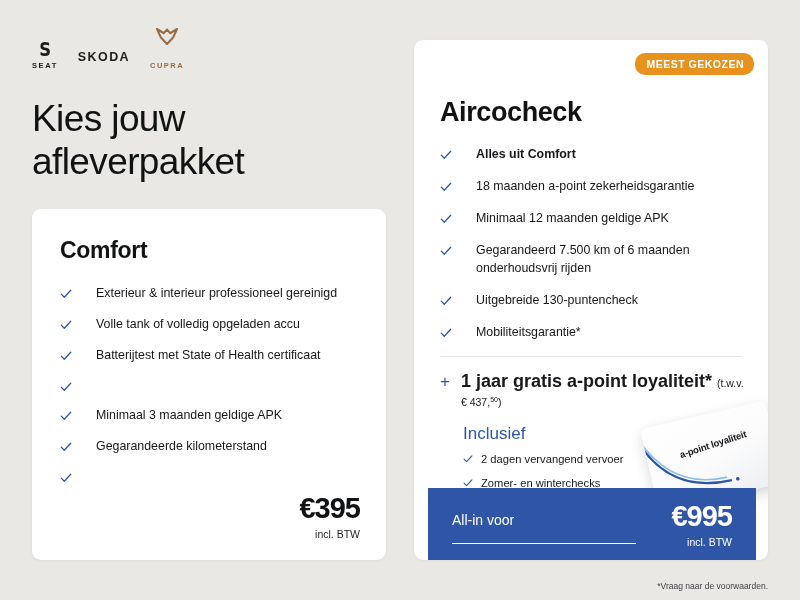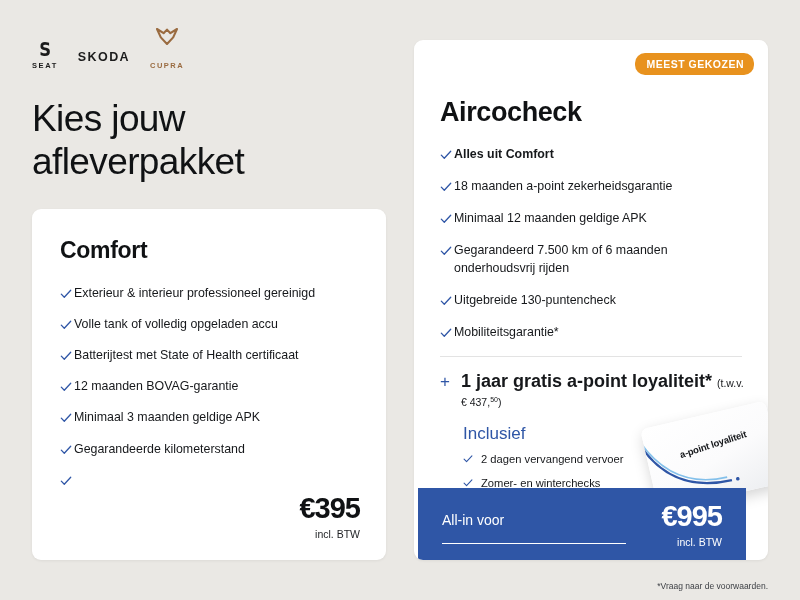--- a/index.html
+++ b/index.html
@@ -39,21 +39,21 @@
   #comfort-card {
     position:absolute; left:32px; top:209px; width:354px; height:351px;
     background:#fff; border-radius:9px;
     box-shadow:0 1px 3px rgba(0,0,0,.06);
     padding:28px 28px 2px 28px;
   }
   #comfort-title { font-size:23px; font-weight:700; letter-spacing:-.3px; color:#101214; }
 
   .feat-list { margin-top:21px; list-style:none; }
   .feat-list li {
-    display:flex; gap:2px; align-items:flex-start;
+    display:flex; gap:24px; align-items:flex-start;
     font-size:12.4px; line-height:1.42; margin-bottom:13.5px; color:#16181b;
   }
   .check { flex:0 0 auto; width:12px; height:12px; margin-top:3px; color:#2f56a6; }
   .check svg { width:12px; height:12px; display:block; }
 
   #comfort-price-wrap {
     position:absolute; right:26px; bottom:20px; text-align:right;
   }
   #comfort-price { font-size:29px; font-weight:700; letter-spacing:-1px; color:#101214; line-height:1; }
   .btw { font-size:10.5px; color:#1d1f22; margin-top:5px; }
@@ -106,21 +106,21 @@
   }
   #loyalty-card-graphic svg { position:absolute; inset:0; width:100%; height:100%; }
   #loyalty-card-text {
     position:absolute; left:33px; top:25px; width:72px;
     font-size:9.5px; font-weight:700; line-height:1.22; color:#15171a;
     transform:rotate(-5deg); letter-spacing:-.2px;
   }
 
   
   #allin-footer {
-    position:absolute; left:4px; bottom:0; width:328px; height:72px;
+    position:absolute; left:14px; bottom:0; width:328px; height:72px;
     background:#2f56a6; color:#fff; z-index:4;
   }
   #allin-label { position:absolute; left:24px; top:24px; font-size:14px; }
   #allin-price { position:absolute; right:24px; top:14px; font-size:29px; font-weight:700;
      letter-spacing:-1px; line-height:1; }
   #allin-btw { position:absolute; right:24px; top:48px; font-size:10.5px; }
   #allin-rule { position:absolute; left:24px; right:120px; top:55px; height:1px; background:#ffffff; }
 
   #footnote {
     position:absolute; right:32px; bottom:9px;
@@ -174,21 +174,20 @@
             </svg>
           </span>
           <span>Batterijtest met State of Health certificaat</span>
         </li>
         <li>
           <span class="check">
             <svg viewBox="0 0 14 14">
               <path d="M1.5 7.2 L5 10.8 L12.5 2.6" fill="none" stroke="currentColor" stroke-width="1.5" stroke-linecap="round" stroke-linejoin="round"></path>
             </svg>
           </span>
-          <span>12 maanden BOVAG-garantie</span>
         </li>
         <li>
           <span class="check">
             <svg viewBox="0 0 14 14">
               <path d="M1.5 7.2 L5 10.8 L12.5 2.6" fill="none" stroke="currentColor" stroke-width="1.5" stroke-linecap="round" stroke-linejoin="round"></path>
             </svg>
           </span>
           <span>Minimaal 3 maanden geldige APK</span>
         </li>
         <li>

